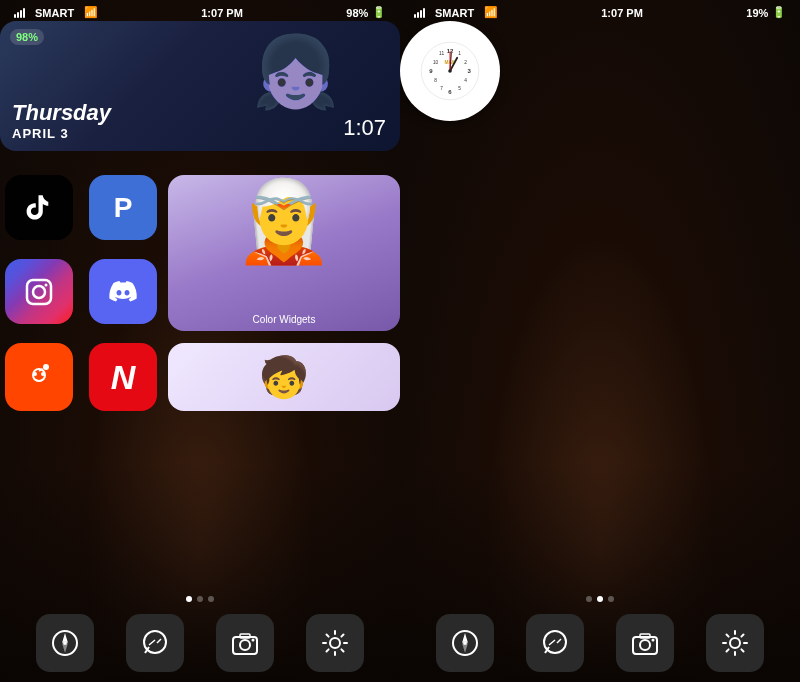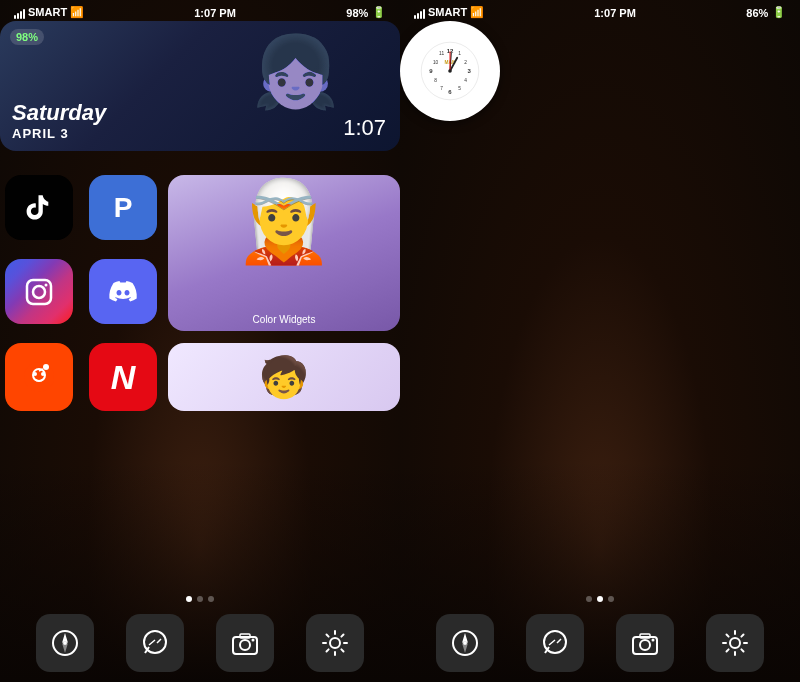--- a/index.html
+++ b/index.html
@@ -42,21 +42,21 @@
       z-index: 10;
       display: flex;
       justify-content: space-between;
       align-items: center;
       padding: 6px 14px 2px;
       color: white;
       font-size: 11px;
       font-weight: 600;
     }
 
-    .status-left { display: flex; gap: 3px; }
+    .status-left { display: flex; align-items: center; gap: 10px; }
     .status-right { display: flex; align-items: center; gap: 4px; }
 
     .signal-bars { display: flex; gap: 1px; align-items: flex-end; }
     .signal-bar { width: 2px; background: white; border-radius: 1px; }
 
     .widget-large {
       border-radius: 16px;
       overflow: hidden;
       margin-bottom: 6px;
       position: relative;
@@ -319,21 +319,21 @@
       <span>98%</span>
       <span>🔋</span>
     </div>
   </div>
 
   <div class="content screen1">
 
     <div class="widget-large">
       <div class="battery-badge">98%</div>
       <div class="date-info">
-        <div class="weekday">Saturday</div>
+        <div class="weekday">Thursday</div>
         <div class="month-day">APRIL 3</div>
       </div>
       <div class="time-display">1:07</div>
     </div>
 
     <div class="widget-label">Color Widgets</div>
 
     <div style="display:grid; grid-template-columns: 78px 78px 1fr; grid-template-rows: 78px 78px; gap:6px; margin-bottom:6px;">
 
       <div class="app-icon-wrap" style="grid-row:1; grid-column:1;">
@@ -470,21 +470,21 @@
         <div class="signal-bar" style="height:4px"></div>
         <div class="signal-bar" style="height:6px"></div>
         <div class="signal-bar" style="height:8px"></div>
         <div class="signal-bar" style="height:10px"></div>
       </div>
       <span>SMART</span>
       <span>📶</span>
     </div>
     <span>1:07 PM</span>
     <div class="status-right">
-      <span>86%</span>
+      <span>19%</span>
       <span>🔋</span>
     </div>
   </div>
 
   <div class="content screen2">
 
     <div style="display:grid; grid-template-columns: 100px 78px 78px; gap:8px; margin-bottom:8px; align-items:start;">
 
       <div class="top-app-icon" style="grid-row:1; grid-column:1;">
         <div style="width:100px; height:100px; border-radius:50%; background:white; display:flex; align-items:center; justify-content:center; position:relative; box-shadow:0 2px 10px rgba(0,0,0,0.5);">

